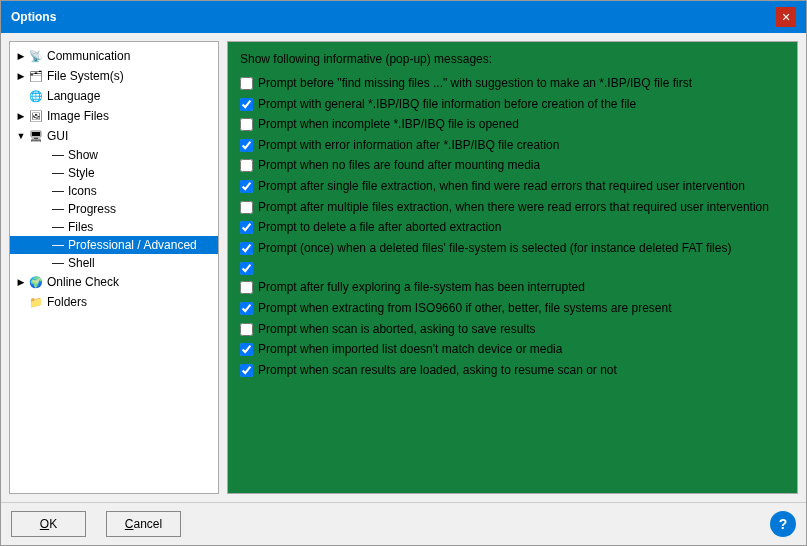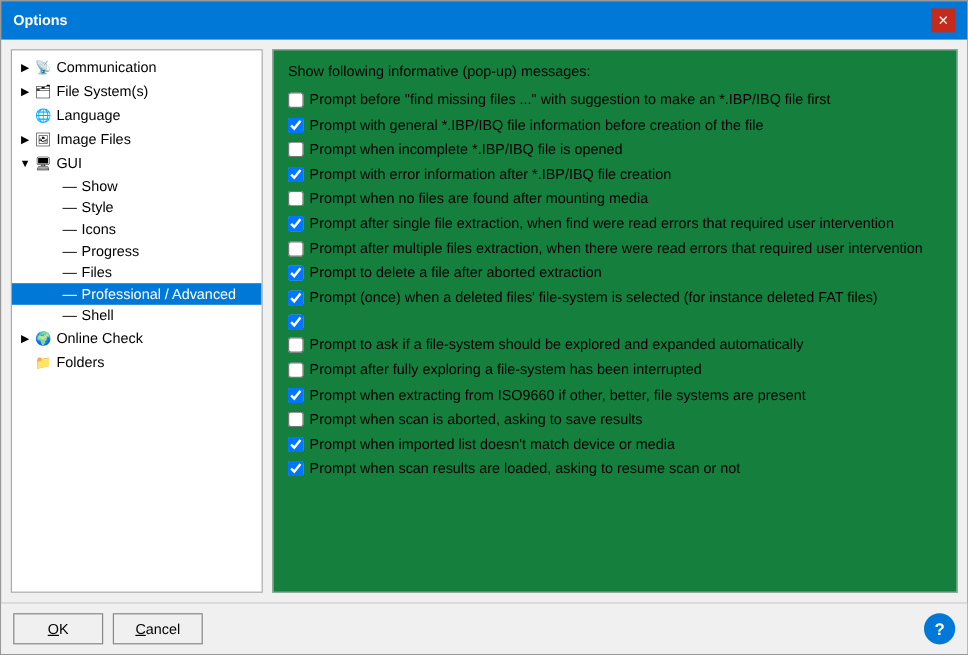--- a/index.html
+++ b/index.html
@@ -120,21 +120,21 @@
     .checkbox-row label {
       font-size: 12px;
       line-height: 1.3;
       color: #000;
     }
     .footer {
       display: flex;
       align-items: flex-start;
       padding: 8px 10px;
       border-top: 1px solid #ccc;
-      gap: 8px;
+      gap: 20px;
       flex-shrink: 0;
       background: #f0f0f0;
     }
     .footer-btn {
       min-width: 75px;
       height: 26px;
       background: #f0f0f0;
       border: 1px solid #888;
       cursor: pointer;
       font-size: 12px;
@@ -282,24 +282,20 @@
           </div>
           <div class="checkbox-row">
             <input type="checkbox" checked="" style="">
             <label>Prompt (once) when a deleted files' file-system is selected (for instance deleted FAT files)</label>
           </div>
           <div class="checkbox-row">
             <input type="checkbox" checked="" style="">
           </div>
           <div class="checkbox-row">
             <input type="checkbox" style="">
-            <label>Prompt to ask if a file-system should be explored and expanded automatically</label>
-          </div>
-          <div class="checkbox-row">
-            <input type="checkbox" style="">
             <label>Prompt after fully exploring a file-system has been interrupted</label>
           </div>
           <div class="checkbox-row">
             <input type="checkbox" checked="" style="">
             <label>Prompt when extracting from ISO9660 if other, better, file systems are present</label>
           </div>
           <div class="checkbox-row">
             <input type="checkbox" style="">
             <label>Prompt when scan is aborted, asking to save results</label>
           </div>

